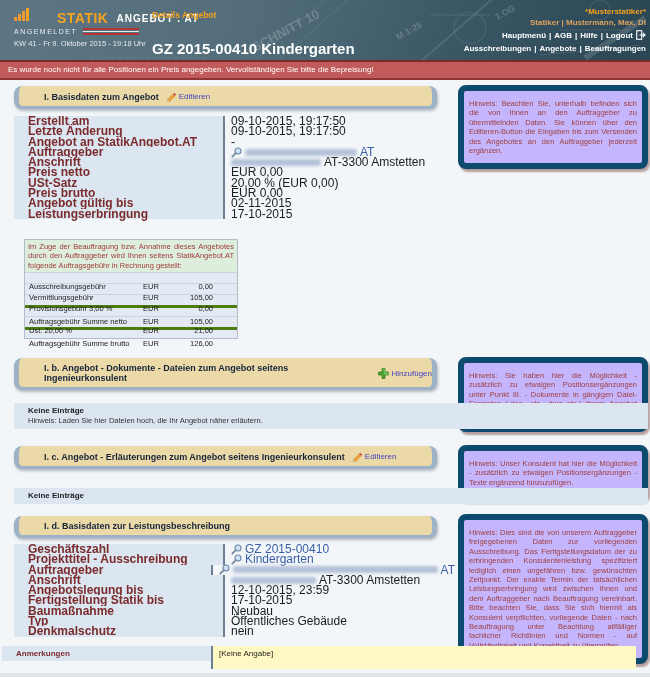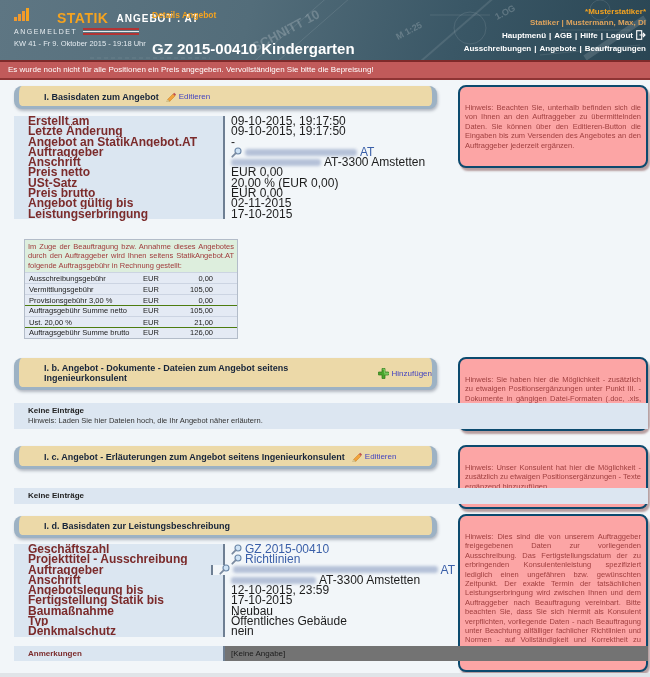--- a/index.html
+++ b/index.html
@@ -47,49 +47,49 @@
   .bottom-strip { position:absolute; bottom:0; left:0; width:650px; height:4px; background:#e0e4e8; }
 
   .sech { position:absolute; left:14px; width:423px; background:#ecd9a8;
           border-left:5px solid #9db2c4; border-right:5px solid #9db2c4; border-bottom:3px solid #9db2c4;
           border-radius:8px; padding:5px 0 4px 13px; box-shadow:1px 2px 3px rgba(60,70,90,.35);
           display:flex; align-items:center; }
   .sech .t { font-weight:bold; font-size:9px; color:#16243a;margin-left:12px; }
   .sech .ic { margin:0 3px 0 6px; display:inline-flex; }
   .sech a { color:#4343c0; font-size:8px; text-decoration:none; }
 
-  .hintbox { position:absolute; left:458px; width:190px; background:#fca5a5;
-             border:2px solid #0c4a6e; border-radius:8px; box-shadow:2px 3px 2px rgba(110,50,50,.45);
-             color:#a04040; font-size:7.5px; line-height:9.4px; padding:16px 5px; text-align:justify; }
+  .hintbox { position:absolute; left:458px; width:190px; background:#c4b5fd;
+             border:6px solid #0c4a6e; border-radius:8px; box-shadow:2px 3px 2px rgba(110,50,50,.45);
+             color:#a04040; font-size:7.5px; line-height:9.4px; padding:8px 5px; text-align:justify; }
 
   .frow { display:flex; height:10.3px; line-height:10.3px; font-size:12px; }
   .flabel { width:209px; background:#dbe6f1; color:#7b2b2b; font-weight:bold; padding-left:14px; }
   .fsep { width:2px; background:#6e7f93; }
   .fvalue { flex:1; color:#1c1c1c; padding-left:6px; display:flex; align-items:center; }
   .fvalue .vicon { display:inline-flex; margin-right:3px; }
   .vlink { color:#3a5fa8; text-decoration:none; }
   .blur { display:inline-block; height:7px; background:#b5c1d8; border-radius:3px; filter:blur(1.5px); margin-right:3px; }
 
   .fields { position:absolute; left:14px; width:441px; }
 
   .feebox { position:absolute; left:24px; width:214px; border:1px solid #b3bcc9; background:#e4eaf4; }
   .feeintro { background:#ddeedd; color:#a03c3c; font-size:7.5px; line-height:9.3px; padding:2px 3px; text-align:justify; }
-  .feerow { display:flex; height:11px; line-height:11px; font-size:7.5px; color:#222; border-top:1px solid #ccd4e2; padding:0 24px 0 4px; }
-  .feerow.strong { border-top:1px solid #4d7c0f;align-items:flex-end; }
+  .feerow { display:flex; height:11px; line-height:11px; font-size:7.5px; color:#222; border-top:1px solid #ccd4e2; padding:8px 24px 0 4px; }
+  .feerow.strong { border-top:3px solid #4d7c0f; }
   .feerow .fl { flex:1; }
   .feerow .fc { width:28px; }
   .feerow .fa { width:42px; text-align:right; }
 
   .keine { position:absolute; left:14px; width:634px; background:#dce6f1; padding:3px 0 3px 14px; }
   .keine .kt { font-weight:bold; font-size:8px; color:#222; line-height:10px; }
   .keine .kh { font-size:7.5px; color:#333; line-height:9.5px; }
 
-  .anm { position:absolute; left:14px; width:634px; display:flex; height:15px; line-height:15px; font-size:8px; }
+  .anm { position:absolute; left:2px; width:634px; display:flex; height:23px; line-height:15px; font-size:8px; }
   .anm .flabel { height:15px; }
-  .anm .avalue { flex:1; background:#737373; color:#1c1c1c; padding-left:6px; }
+  .anm .avalue { flex:1; background:#fef9c3; color:#1c1c1c; padding-left:6px; }
 
   
   #hint1 { top:5px; }   #sech1 { top:6px; }   #fields1 { top:36px; }  #feebox { top:159px; }
   #hint2 { top:277px; } #sech1b { top:278px; } #keine1b { top:323px; }
   #hint3 { top:365px; } #sech1c { top:366px; } #keine1c { top:408px; }
   #hint4 { top:434px; } #sech1d { top:436px; } #fields1d { top:464px; } #anm { top:566px; }
 </style>
 </head>
 <body>
 
@@ -363,21 +363,21 @@
         <div class="frow">
           <div class="flabel">Projekttitel - Ausschreibung</div>
           <div class="fsep"></div>
           <div class="fvalue">
             <span class="vicon">
               <svg width="11" height="11" viewBox="0 0 11 11">
                 <circle cx="7" cy="4" r="3" fill="#cfe3f5" stroke="#6b87a8" stroke-width="1.1"></circle>
                 <path d="M4.8 6.2 L1.3 9.7" stroke="#7a8aa0" stroke-width="1.8" stroke-linecap="round"></path>
               </svg>
             </span>
-            <a href="#" class="vlink">Richtlinien</a>
+            <a href="#" class="vlink">Kindergarten</a>
           </div>
         </div>
         <div class="frow">
           <div class="flabel">Auftraggeber</div>
           <div class="fsep"></div>
           <div class="fvalue">
             <span class="vicon">
               <svg width="11" height="11" viewBox="0 0 11 11">
                 <circle cx="7" cy="4" r="3" fill="#cfe3f5" stroke="#6b87a8" stroke-width="1.1"></circle>
                 <path d="M4.8 6.2 L1.3 9.7" stroke="#7a8aa0" stroke-width="1.8" stroke-linecap="round"></path>

